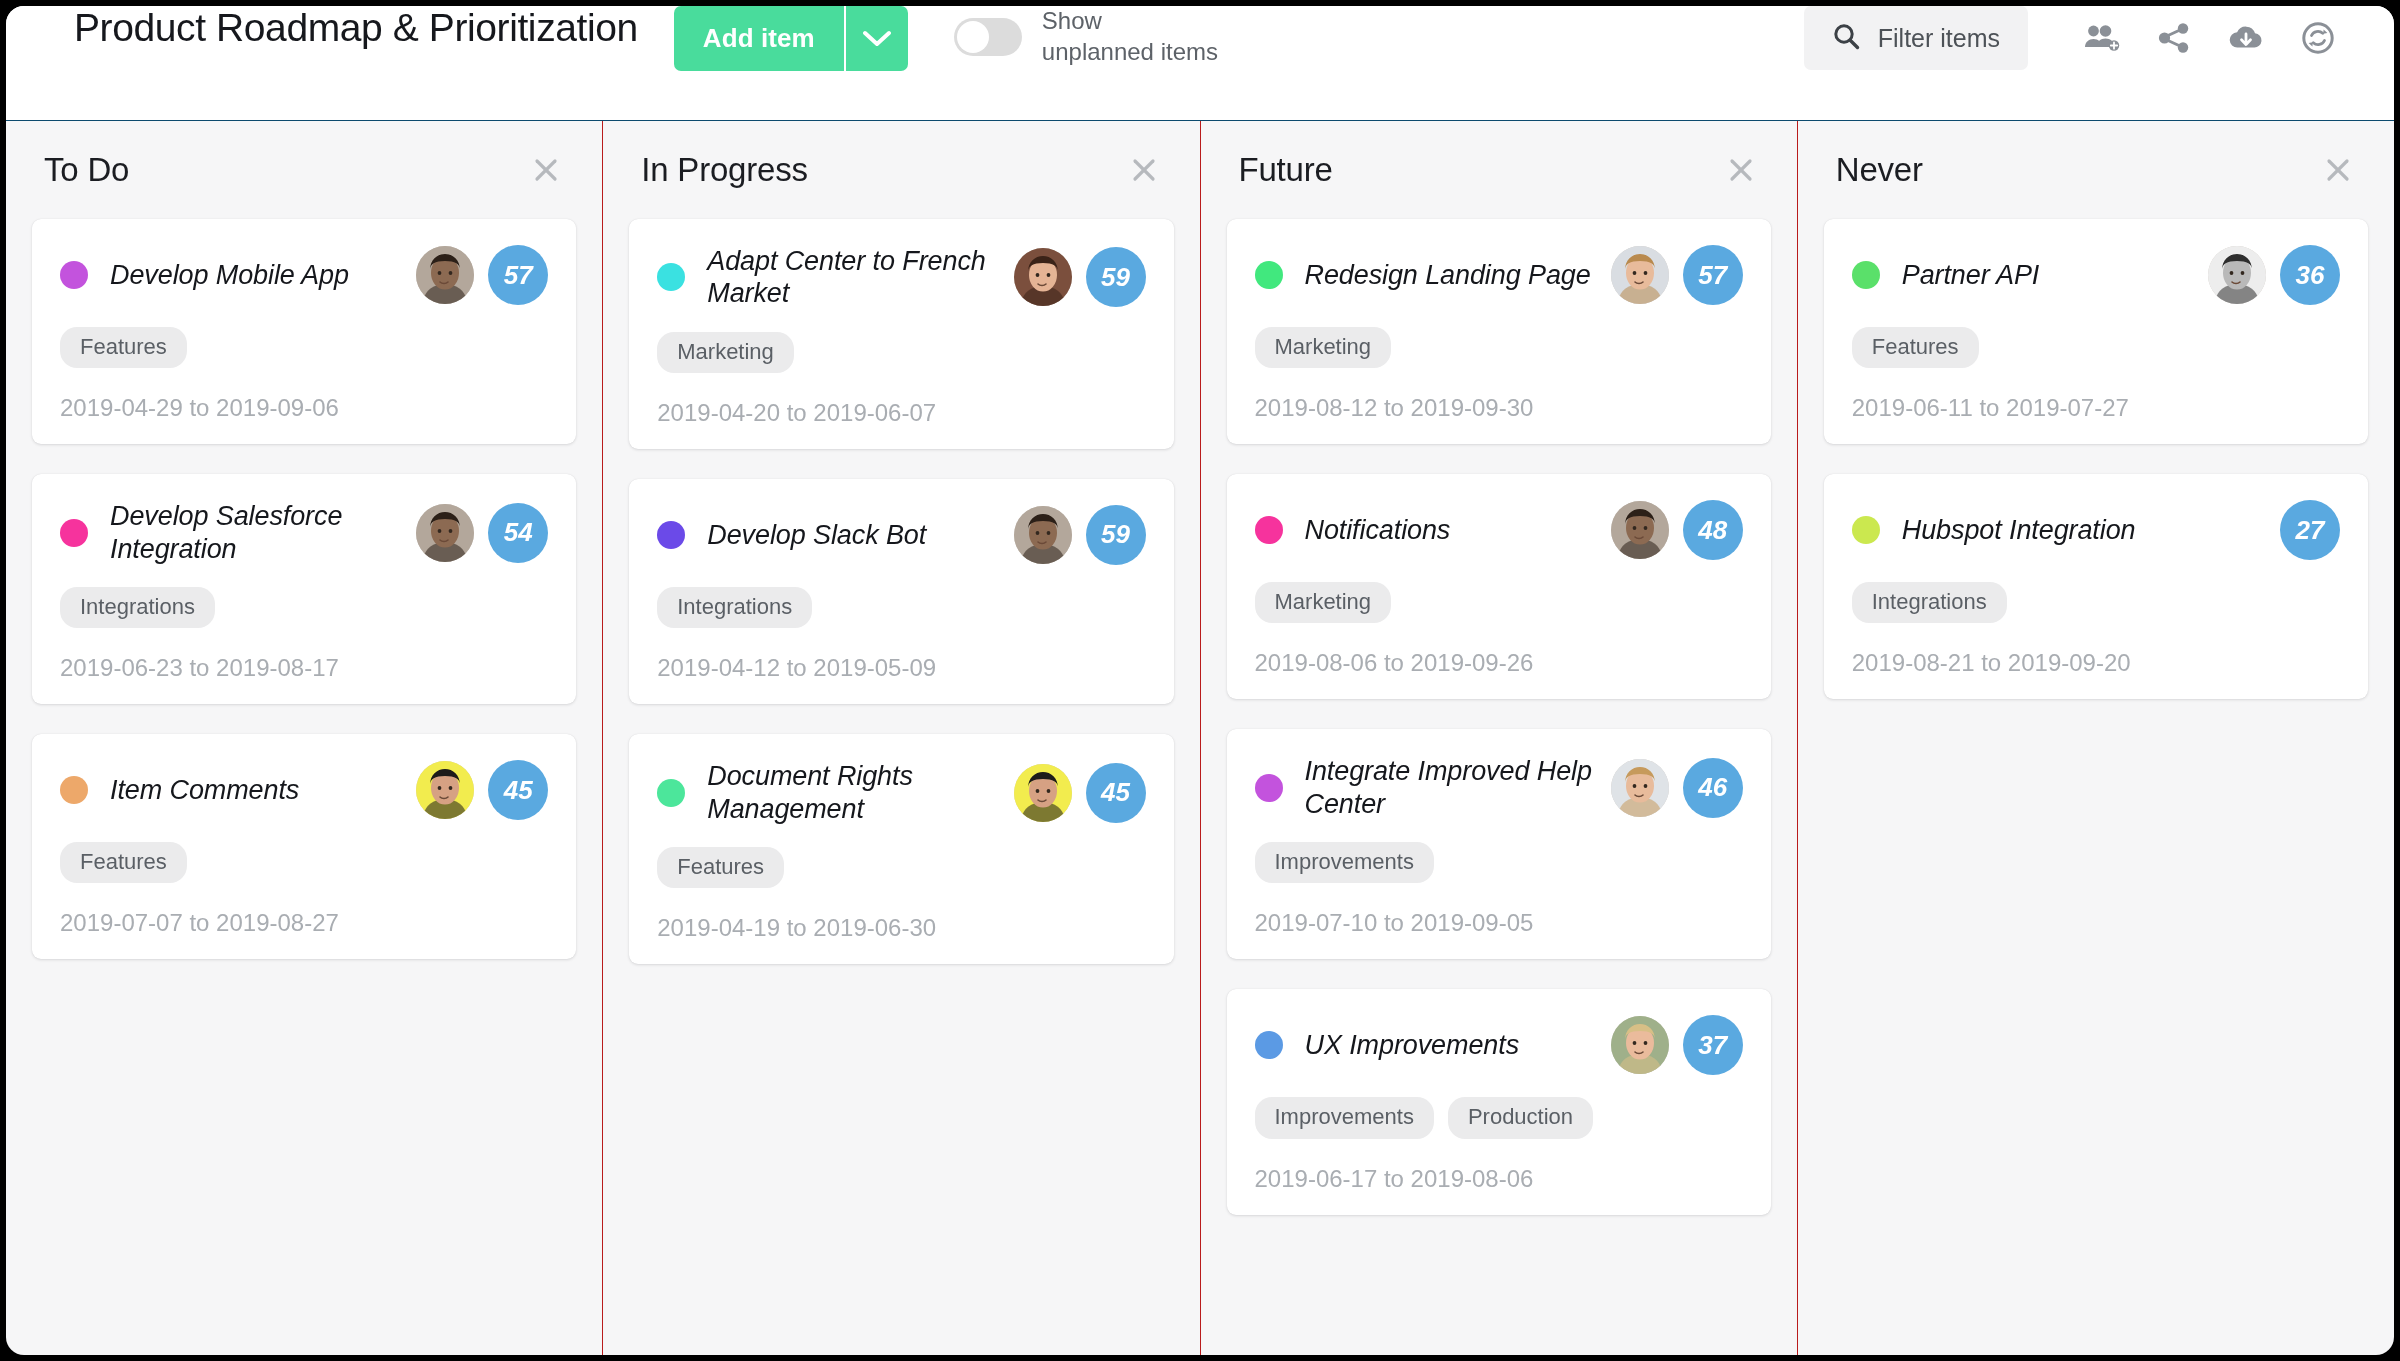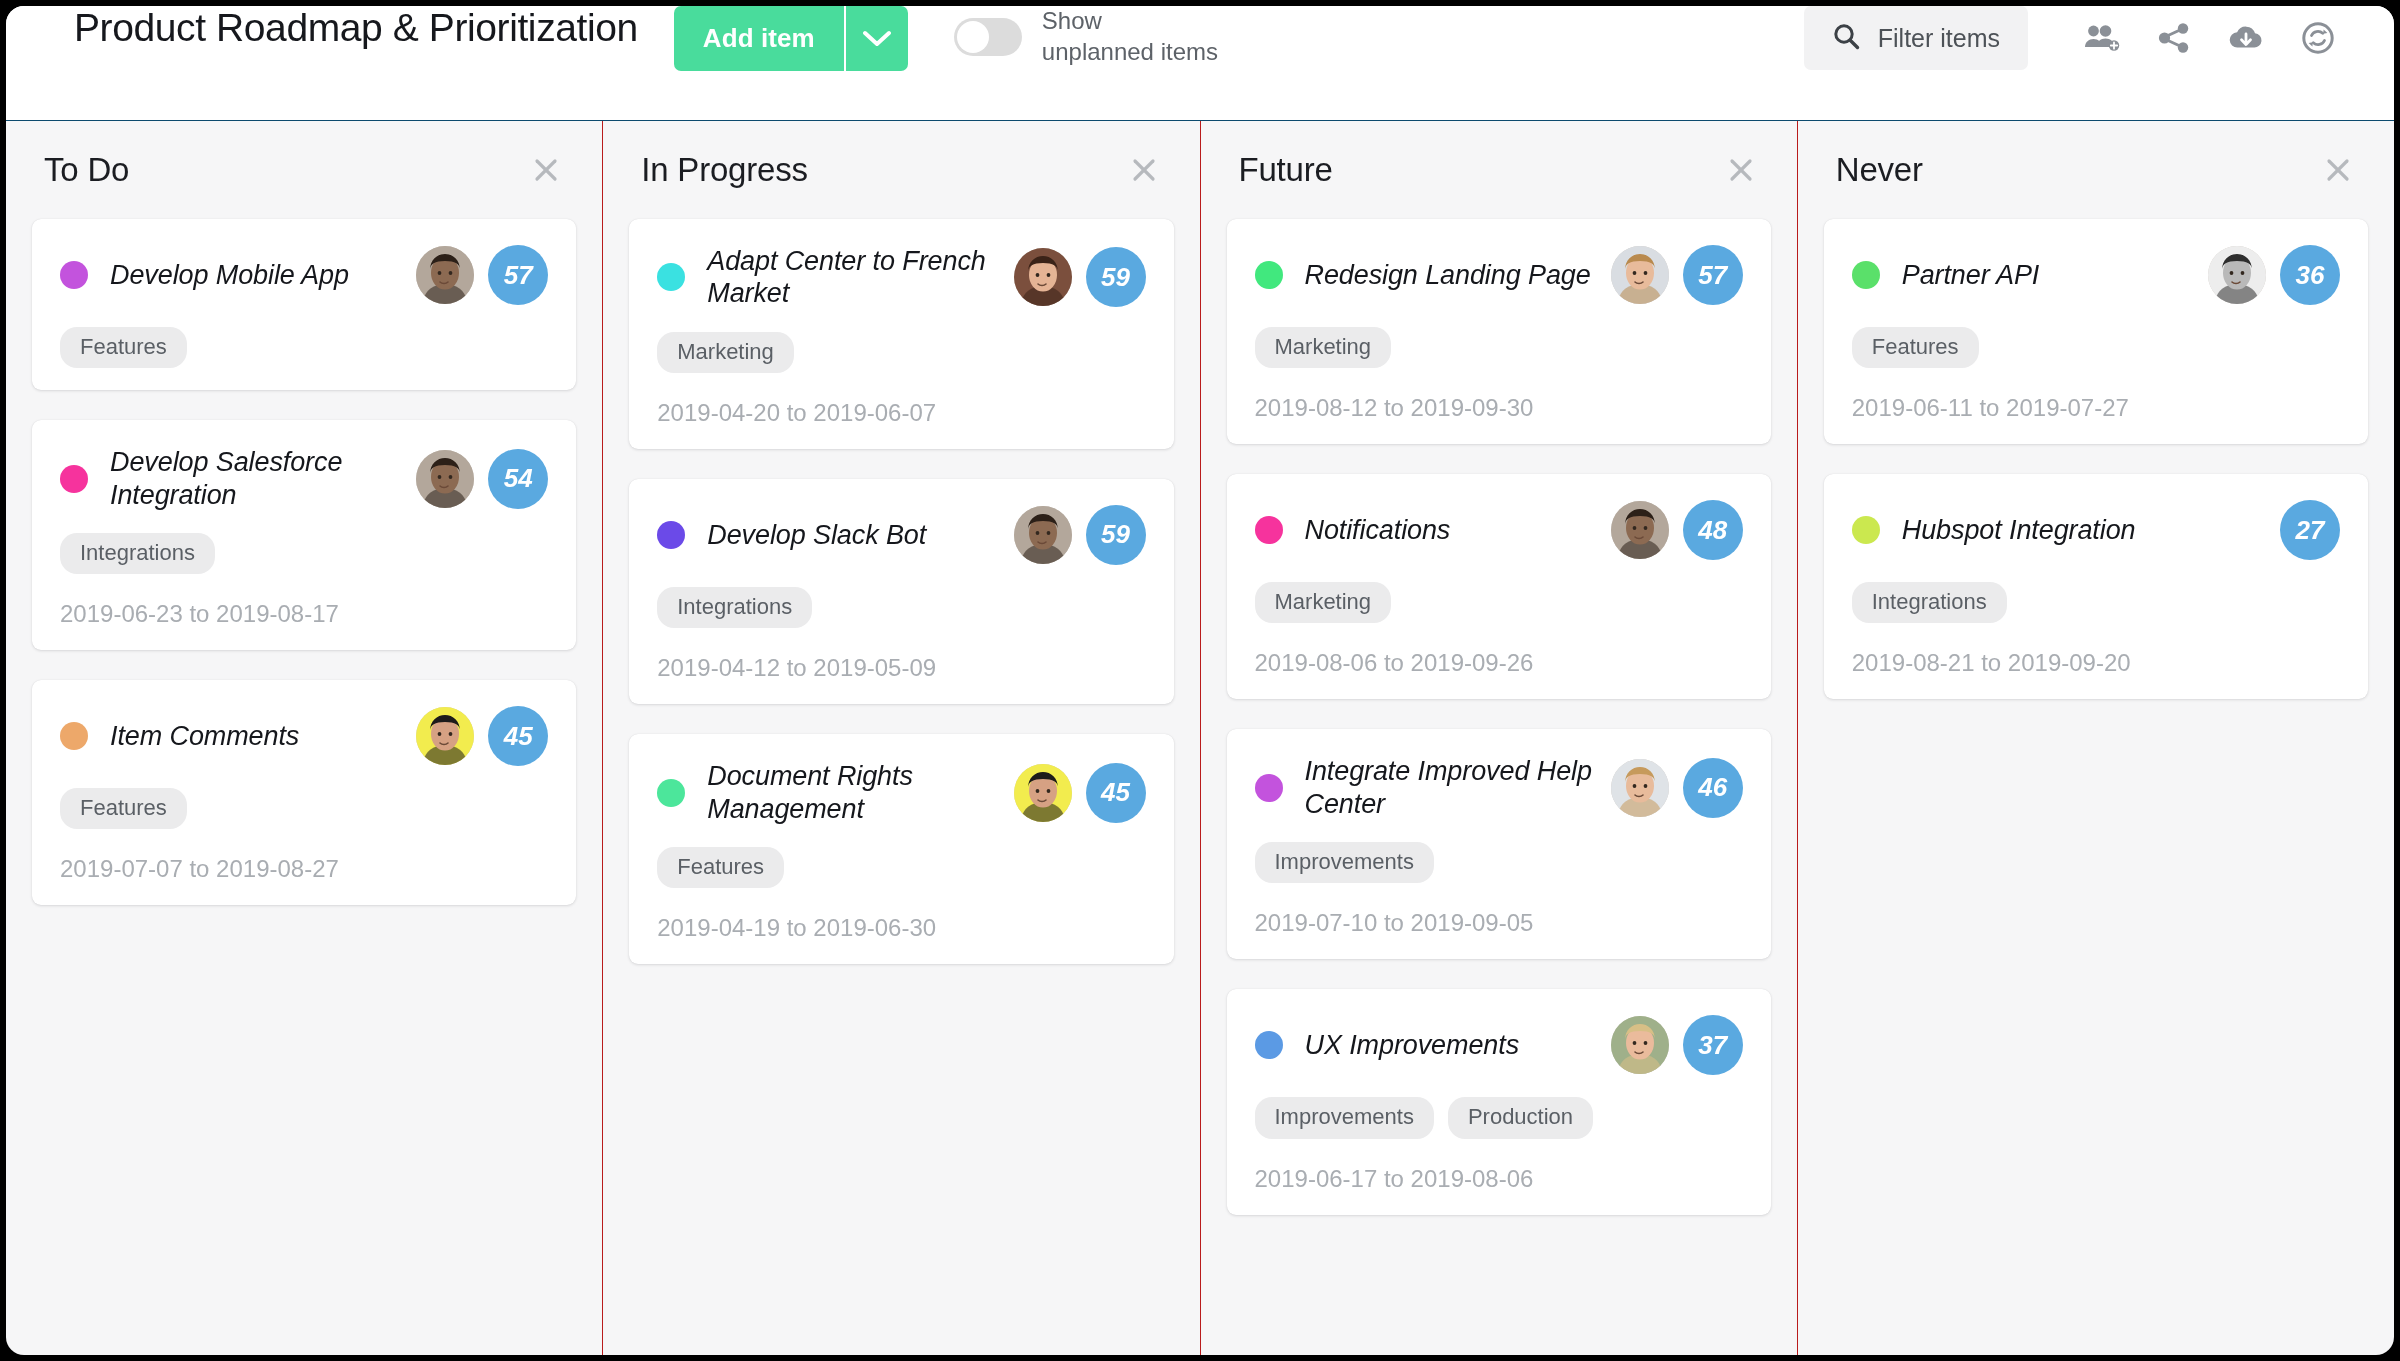--- a/index.html
+++ b/index.html
@@ -349,20 +349,21 @@
                   <ellipse cx="23.5" cy="27" rx="1.9" ry="2.1" fill="#33281f"></ellipse>
                   <ellipse cx="34.5" cy="27" rx="1.9" ry="2.1" fill="#33281f"></ellipse>
                   <path d="M24 36c2 2 6 2 8 0" fill="none" stroke="#6b4a38" stroke-width="1.6" stroke-linecap="round"></path>
                 </svg>
               </div>
               <div class="score" style="background: rgb(90, 169, 224);">57</div>
             </div>
             <div class="tags">
               <span class="tag">Features</span>
             </div>
+            <div class="dates">2019-04-29 to 2019-09-06</div>
           </div>
           <div class="card">
             <div class="card-top">
               <span class="dot" style="background: rgb(246, 51, 157);"></span>
               <div class="card-title">Develop Salesforce Integration</div>
               <div class="avatar">
                 <svg class="face" viewBox="0 0 58 58" preserveAspectRatio="xMidYMid slice">
                   <rect width="58" height="58" fill="#b3a79b"></rect>
                   <ellipse cx="29" cy="54" rx="21" ry="16" fill="#2c2018" opacity="0.55"></ellipse>
                   <ellipse cx="29" cy="27" rx="14" ry="16.5" fill="#8c6a52"></ellipse>

